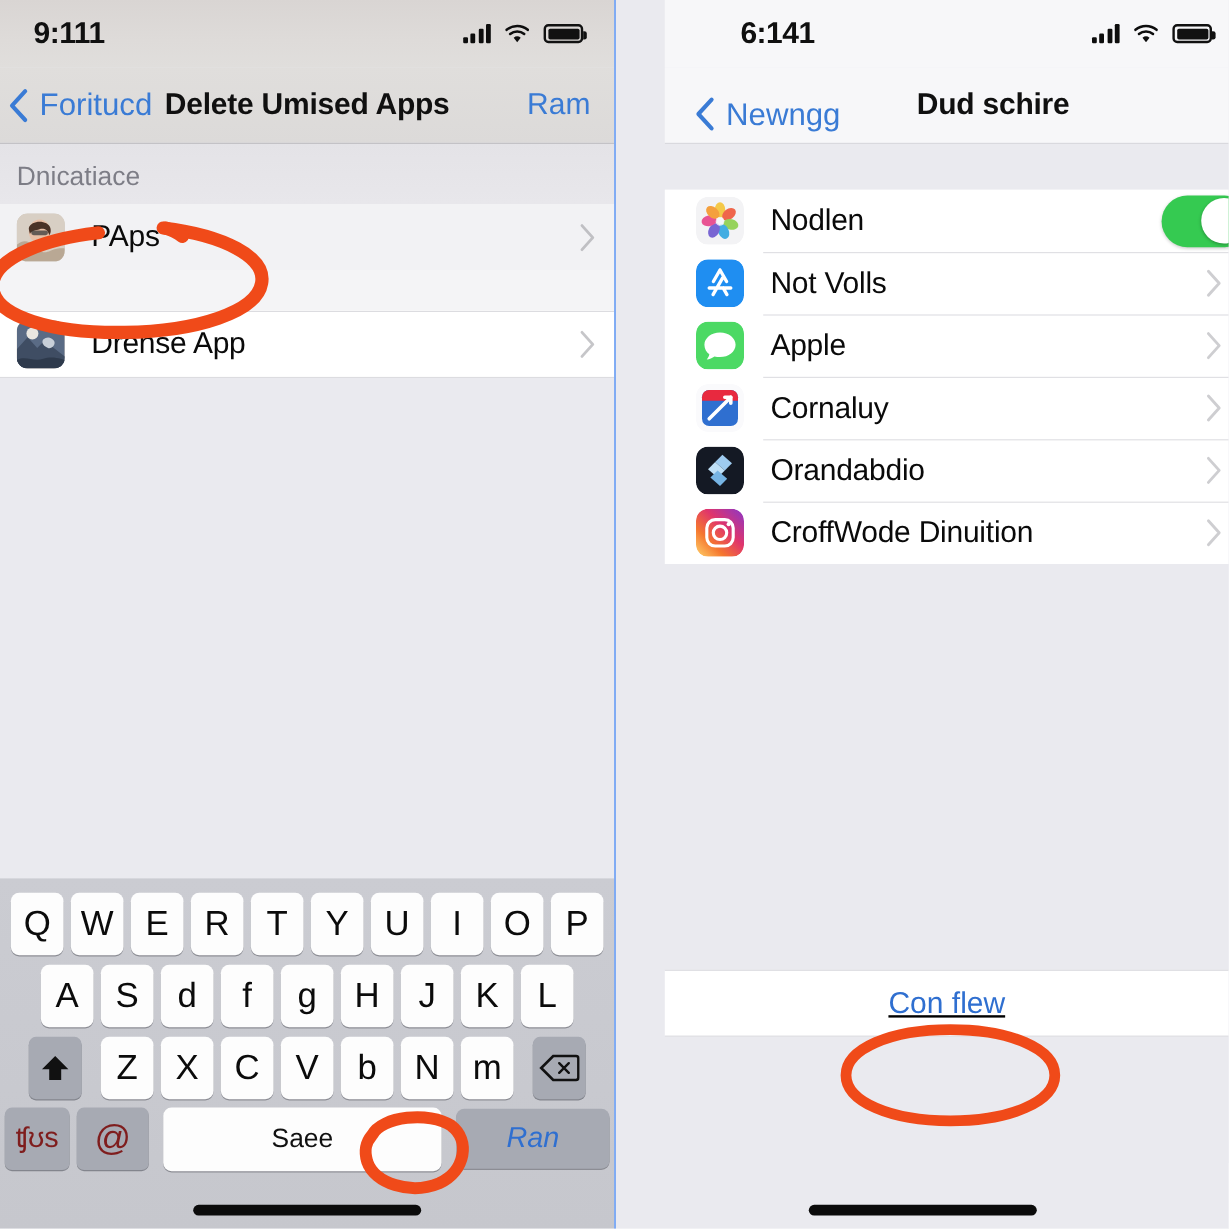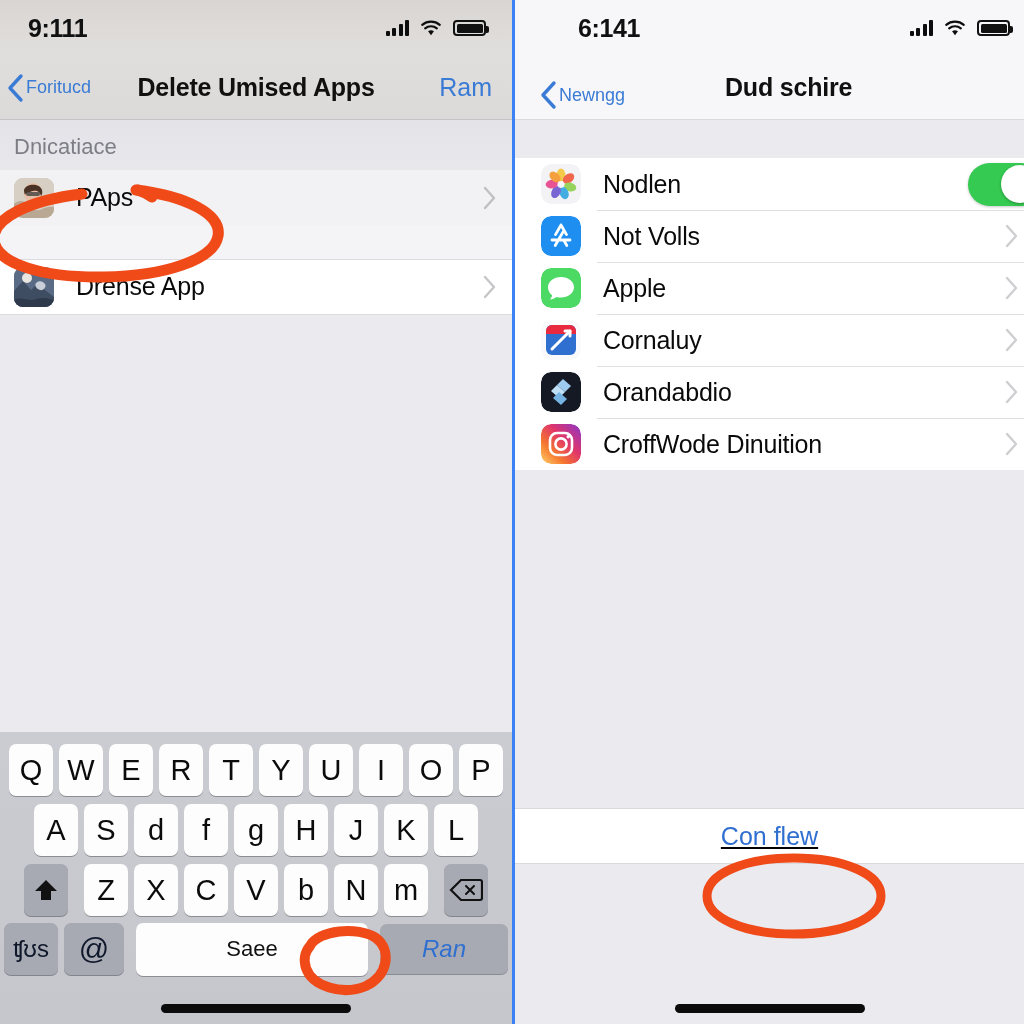--- a/index.html
+++ b/index.html
@@ -8,21 +8,21 @@
     font-family:"Liberation Sans", sans-serif;
     background:#ffffff;
     -webkit-font-smoothing:antialiased;
   }
   .screen { position:relative; width:1024px; height:1024px; display:flex; }
 
   
   .panel { position:relative; width:512px; height:1024px; overflow:hidden; }
   .panel-left  { background:#eaeaef; }
   .panel-right { background:#eaeaef; }
-  .panel-right { border-left:3px solid #3b82f6; }
+  .panel-right { border-left:1px solid #3b82f6;padding-left:41px; }
 
   
   .statusbar {
     position:relative; height:56px;
     display:flex; align-items:center; justify-content:space-between;
     padding:0 26px 0 28px;
   }
   .panel-left .statusbar {
     background:linear-gradient(to bottom,#d9d5d3 0%,#dedbd9 60%,#e0dedc 100%);
   }
@@ -55,22 +55,22 @@
   .navbar {
     position:relative; height:64px;
     display:flex; align-items:center;
   }
   .panel-left .navbar {
     background:linear-gradient(to bottom,#e0dedc 0%,#dcdad9 100%);
     border-bottom:1px solid #c3c2c6;
   }
   .panel-right .navbar { background:#f7f7f9; border-bottom:1px solid #d9d9de; }
   .nav-back {
-    display:flex; align-items:center; gap:2px;
-    color:#3a7bd5; font-size:18px; padding-left:6px;
+    display:flex; align-items:center; gap:9px;
+    color:#3a7bd5; font-size:26px; padding-left:6px;
   }
   .panel-right .nav-back { padding-left:24px;margin-top:15px; }
   .chev-back { width:18px; height:30px; flex:none; }
   .nav-title {
     position:absolute; left:0; right:0; text-align:center;
     font-size:25px; font-weight:bold; color:#101010; pointer-events:none;
     letter-spacing:-0.2px;
   }
   .panel-right .nav-title { text-align:left; left:210px; }
   .nav-right {
@@ -117,22 +117,22 @@
   .key {
     background:#fdfdfd; border-radius:7px; height:52px;
     display:flex; align-items:center; justify-content:center;
     font-size:29px; color:#0b0b0b; flex:1;
     box-shadow:0 1px 0 #8c8d94;
   }
   .krow.r1 .key { max-width:44px; }
   .krow.r2 .key { max-width:44px; }
   .krow.r3 .key { max-width:44px; }
   .key.dark {
-    background:#a7aab3; box-shadow:0 1px 0 #83858d; color:#0f172a;
-    max-width:none; flex:none; width:52px;
+    background:#a7aab3; box-shadow:0 1px 0 #83858d; color:#7f1d1d;
+    max-width:none; flex:none; width:52px;border-radius:6px;
   }
   .key.shift { width:54px; margin-right:10px; }
   .key.del   { width:54px; margin-left:10px; }
   .key.num   { width:54px; }
   .key.at    { width:60px; }
   .key.space {
     background:#fdfdfd; flex:1; max-width:none; height:53px;
     font-size:22px; color:#111; margin:0 6px;
   }
   .key.ret {

